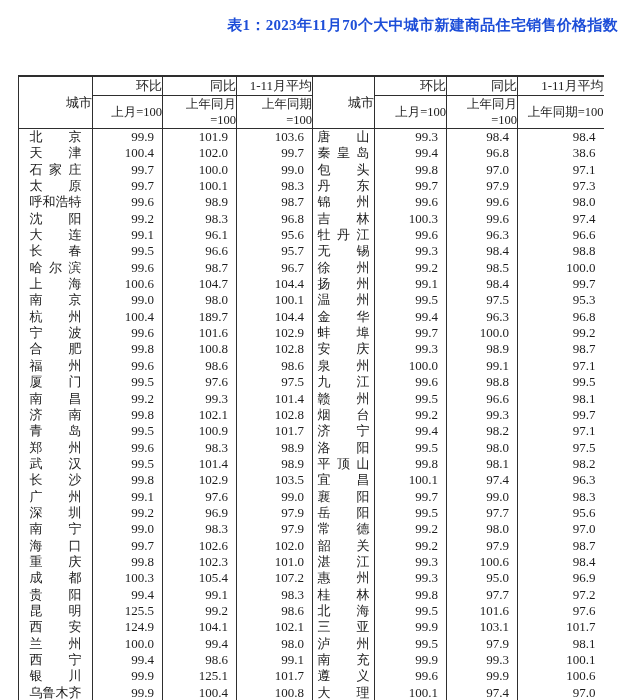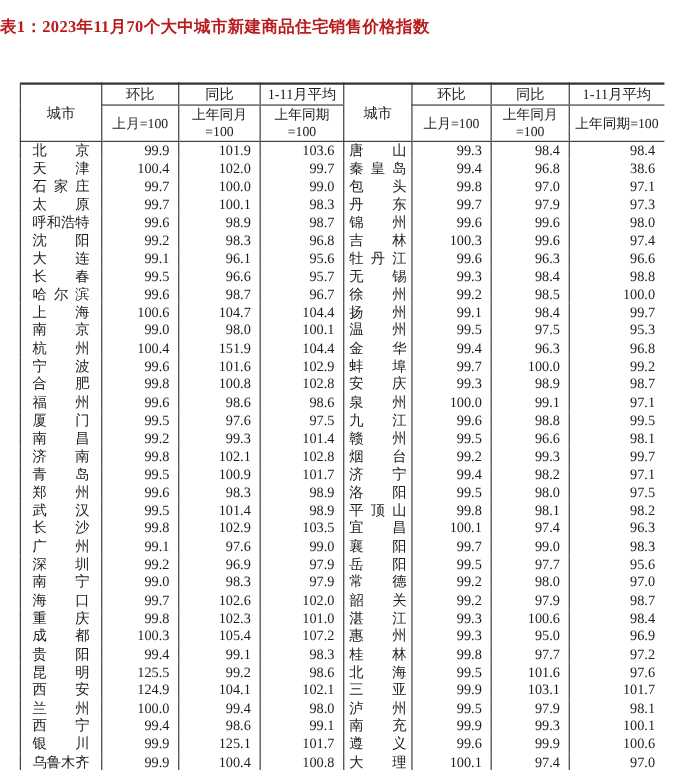--- a/index.html
+++ b/index.html
@@ -12,41 +12,41 @@
     height: 700px;
     overflow: hidden;
     font-family: "Liberation Serif", "DejaVu Serif", serif;
     color: #1c1c1c;
     -webkit-font-smoothing: antialiased;
   }
   .title {
     padding-top: 15px;
     height: 21px;
     line-height: 21px;
-    text-align: left;
+    text-align: right;
     font-size: 15px;
     font-weight: bold;
-    color: #b91c1c;
+    color: #1d4ed8;
     letter-spacing: 0.3px;
   }
   table.idx {
     border-collapse: collapse;
     table-layout: fixed;
     width: 585px;
     margin: 39px 0 0 18px;
     border-top: 2px solid #2e2e2e;
     border-bottom: 2px solid #2e2e2e;
     border-left: 1px solid #2e2e2e;
   }
   th {
     border-left: 1px solid #2e2e2e;
     border-bottom: 1px solid #2e2e2e;
     font-weight: normal;
     font-size: 13px;
-    text-align: center;
+    text-align: right;
     padding: 0;
     color: #1c1c1c;
   }
   thead tr.h1 th { height: 18px; }
   thead tr.h2 th { height: 17px; font-size: 12.5px; }
   tbody td {
     border-left: 1px solid #2e2e2e;
     padding: 0;
     height: 16.34px;
     line-height: 16.34px;
@@ -331,21 +331,21 @@
         <td class="num">95.3</td>
       </tr>
       <tr>
         <td class="city">
           <span class="cname">
             <span>杭</span>
             <span>州</span>
           </span>
         </td>
         <td class="num">100.4</td>
-        <td class="num">151.9</td>
+        <td class="num">189.7</td>
         <td class="num">104.4</td>
         <td class="city">
           <span class="cname">
             <span>金</span>
             <span>华</span>
           </span>
         </td>
         <td class="num">99.4</td>
         <td class="num">96.3</td>
         <td class="num">96.8</td>

